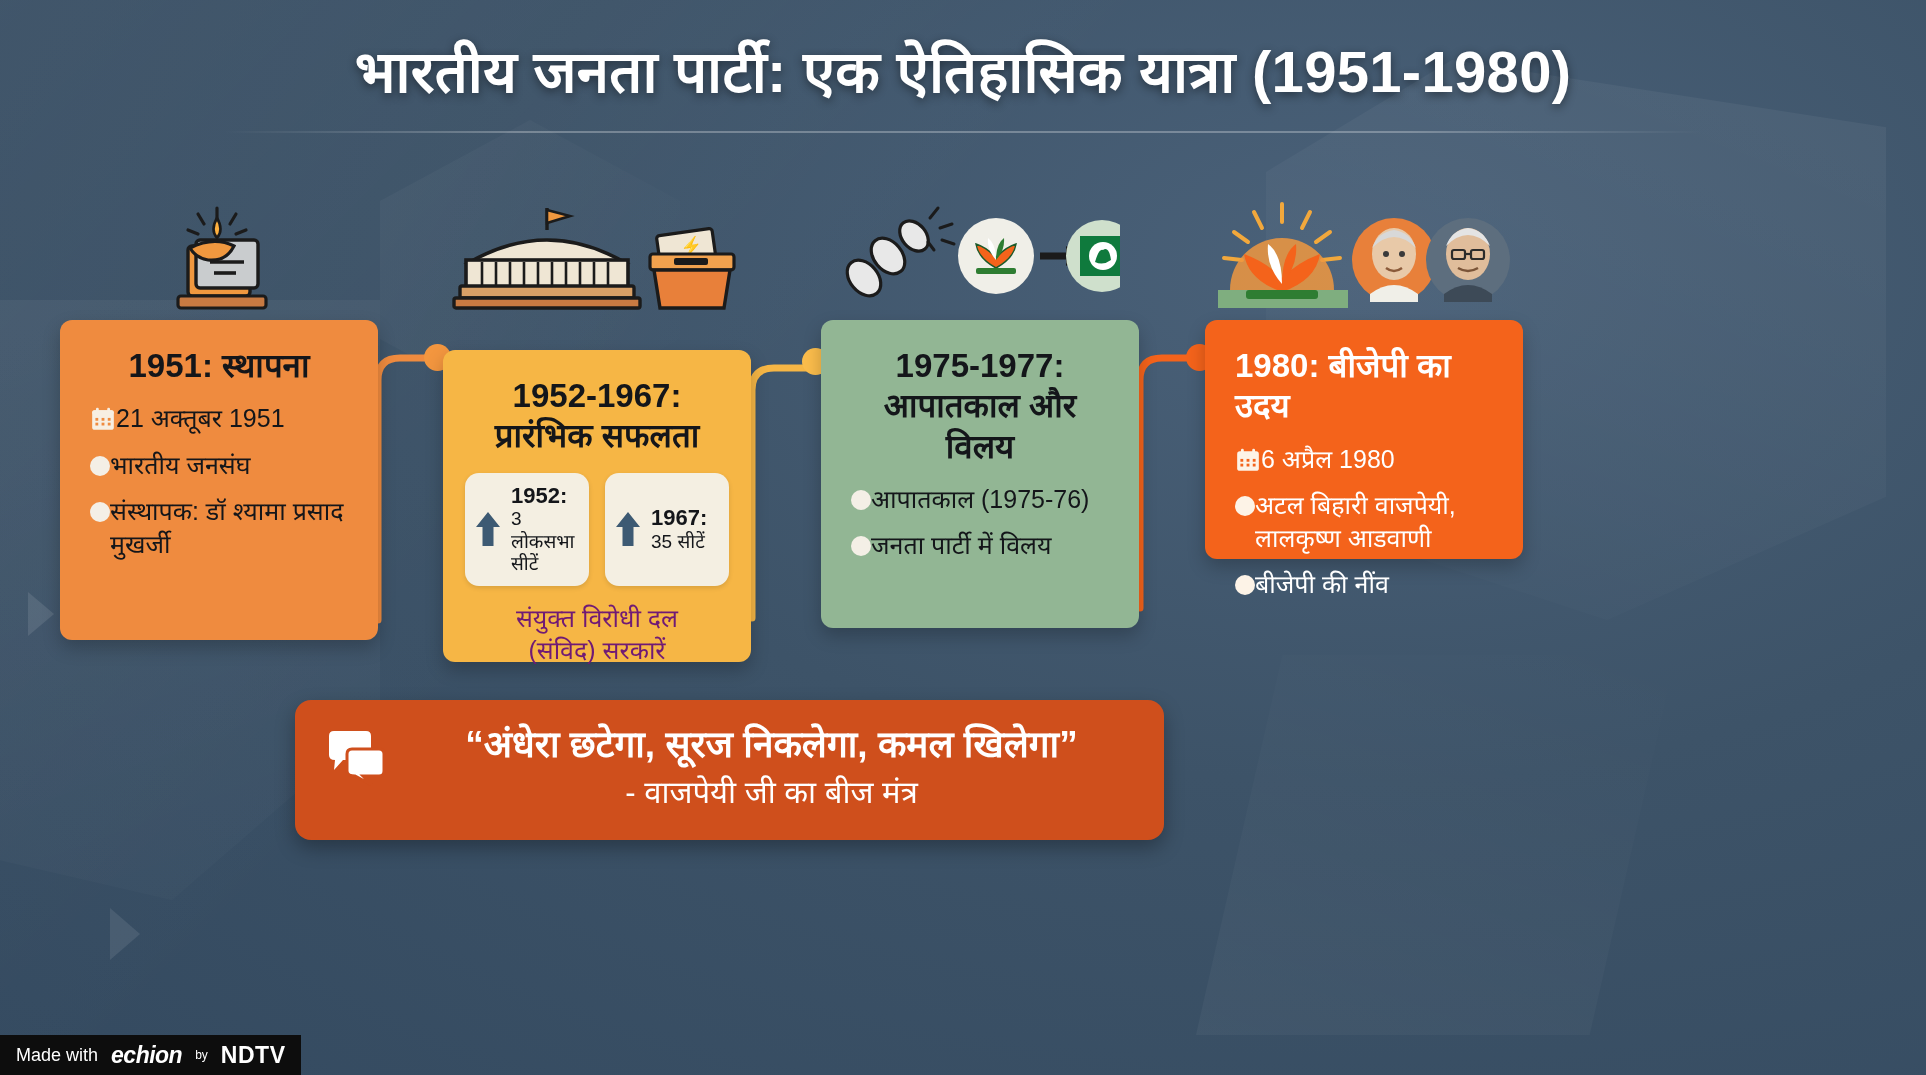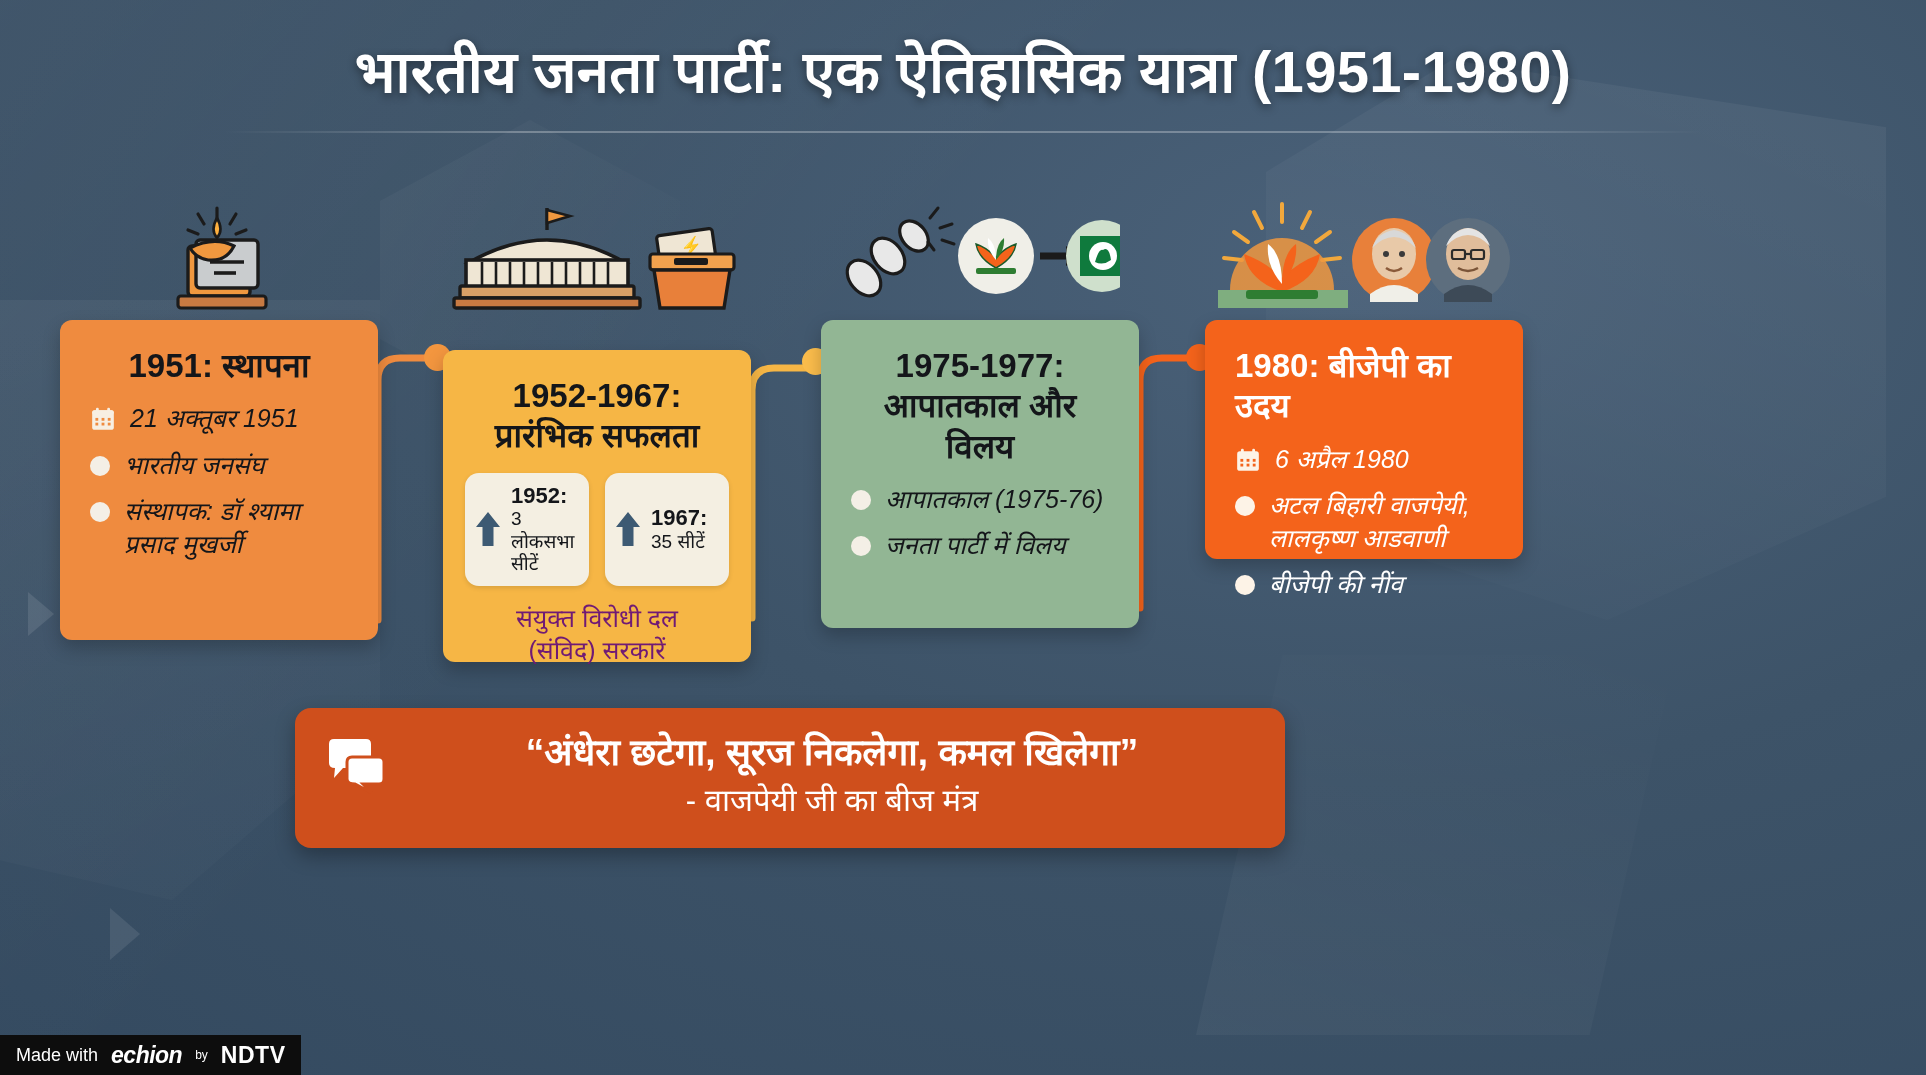--- a/index.html
+++ b/index.html
@@ -70,24 +70,23 @@
     border-radius: 12px;
     padding: 26px 30px 24px 30px;
     box-shadow: 0 8px 18px rgba(0,0,0,0.22);
   }
   .card-title {
     font-size: 33px; font-weight: bold; color: #14161a;
     line-height: 1.22; margin-bottom: 16px;
   }
   .bullets { list-style: none; }
   .bullet {
-    display: flex; align-items: flex-start; gap: 14px;
+    display: flex; align-items: flex-start; 
     font-size: 25px; color: #14161a; line-height: 1.3;
     margin-bottom: 14px;
-    font-style: italic;
   }
   .dot {
     flex: 0 0 auto; width: 20px; height: 20px; border-radius: 50%;
     background: #f3 efe8; background: #f4efe6; margin-top: 7px;
   }
   .cal-icon { flex: 0 0 auto; width: 26px; height: 26px; margin-top: 4px; }
   .btxt { flex: 1 1 auto; }
 
   
   #card-1 { left: 60px; top: 320px; width: 318px; height: 320px; background: #ef8b3f; }
@@ -118,26 +117,25 @@
   .connector { position: absolute; pointer-events: none; }
   .conn-node {
     position: absolute; width: 27px; height: 27px; border-radius: 50%;
   }
 
   
   .top-icon { position: absolute; }
 
   
   #quote {
-    position: absolute; left: 295px; top: 700px; width: 990px;
+    position: absolute; left: 295px; top: 700px; width: 869px;
     background: #cf4f1c; border-radius: 16px;
     padding: 22px 30px 26px 30px;
     display: flex; align-items: flex-start; gap: 22px;
     box-shadow: 0 8px 20px rgba(0,0,0,0.3);
-    margin-top: 8px;
   }
   #quote .qicon { flex: 0 0 auto; width: 62px; height: 56px; margin-top: 8px; }
   .qtext { flex: 1 1 auto; text-align: center; }
   #quote-line1 { font-size: 37px; font-weight: bold; color: #ffffff; line-height: 1.25; }
   #quote-line2 { font-size: 31px; color: #ffffff; line-height: 1.35; margin-top: 4px; }
 
   
   #footer {
     position: absolute; left: 0; bottom: 0; height: 40px;
     background: #0d0d0d; color: #ffffff;

